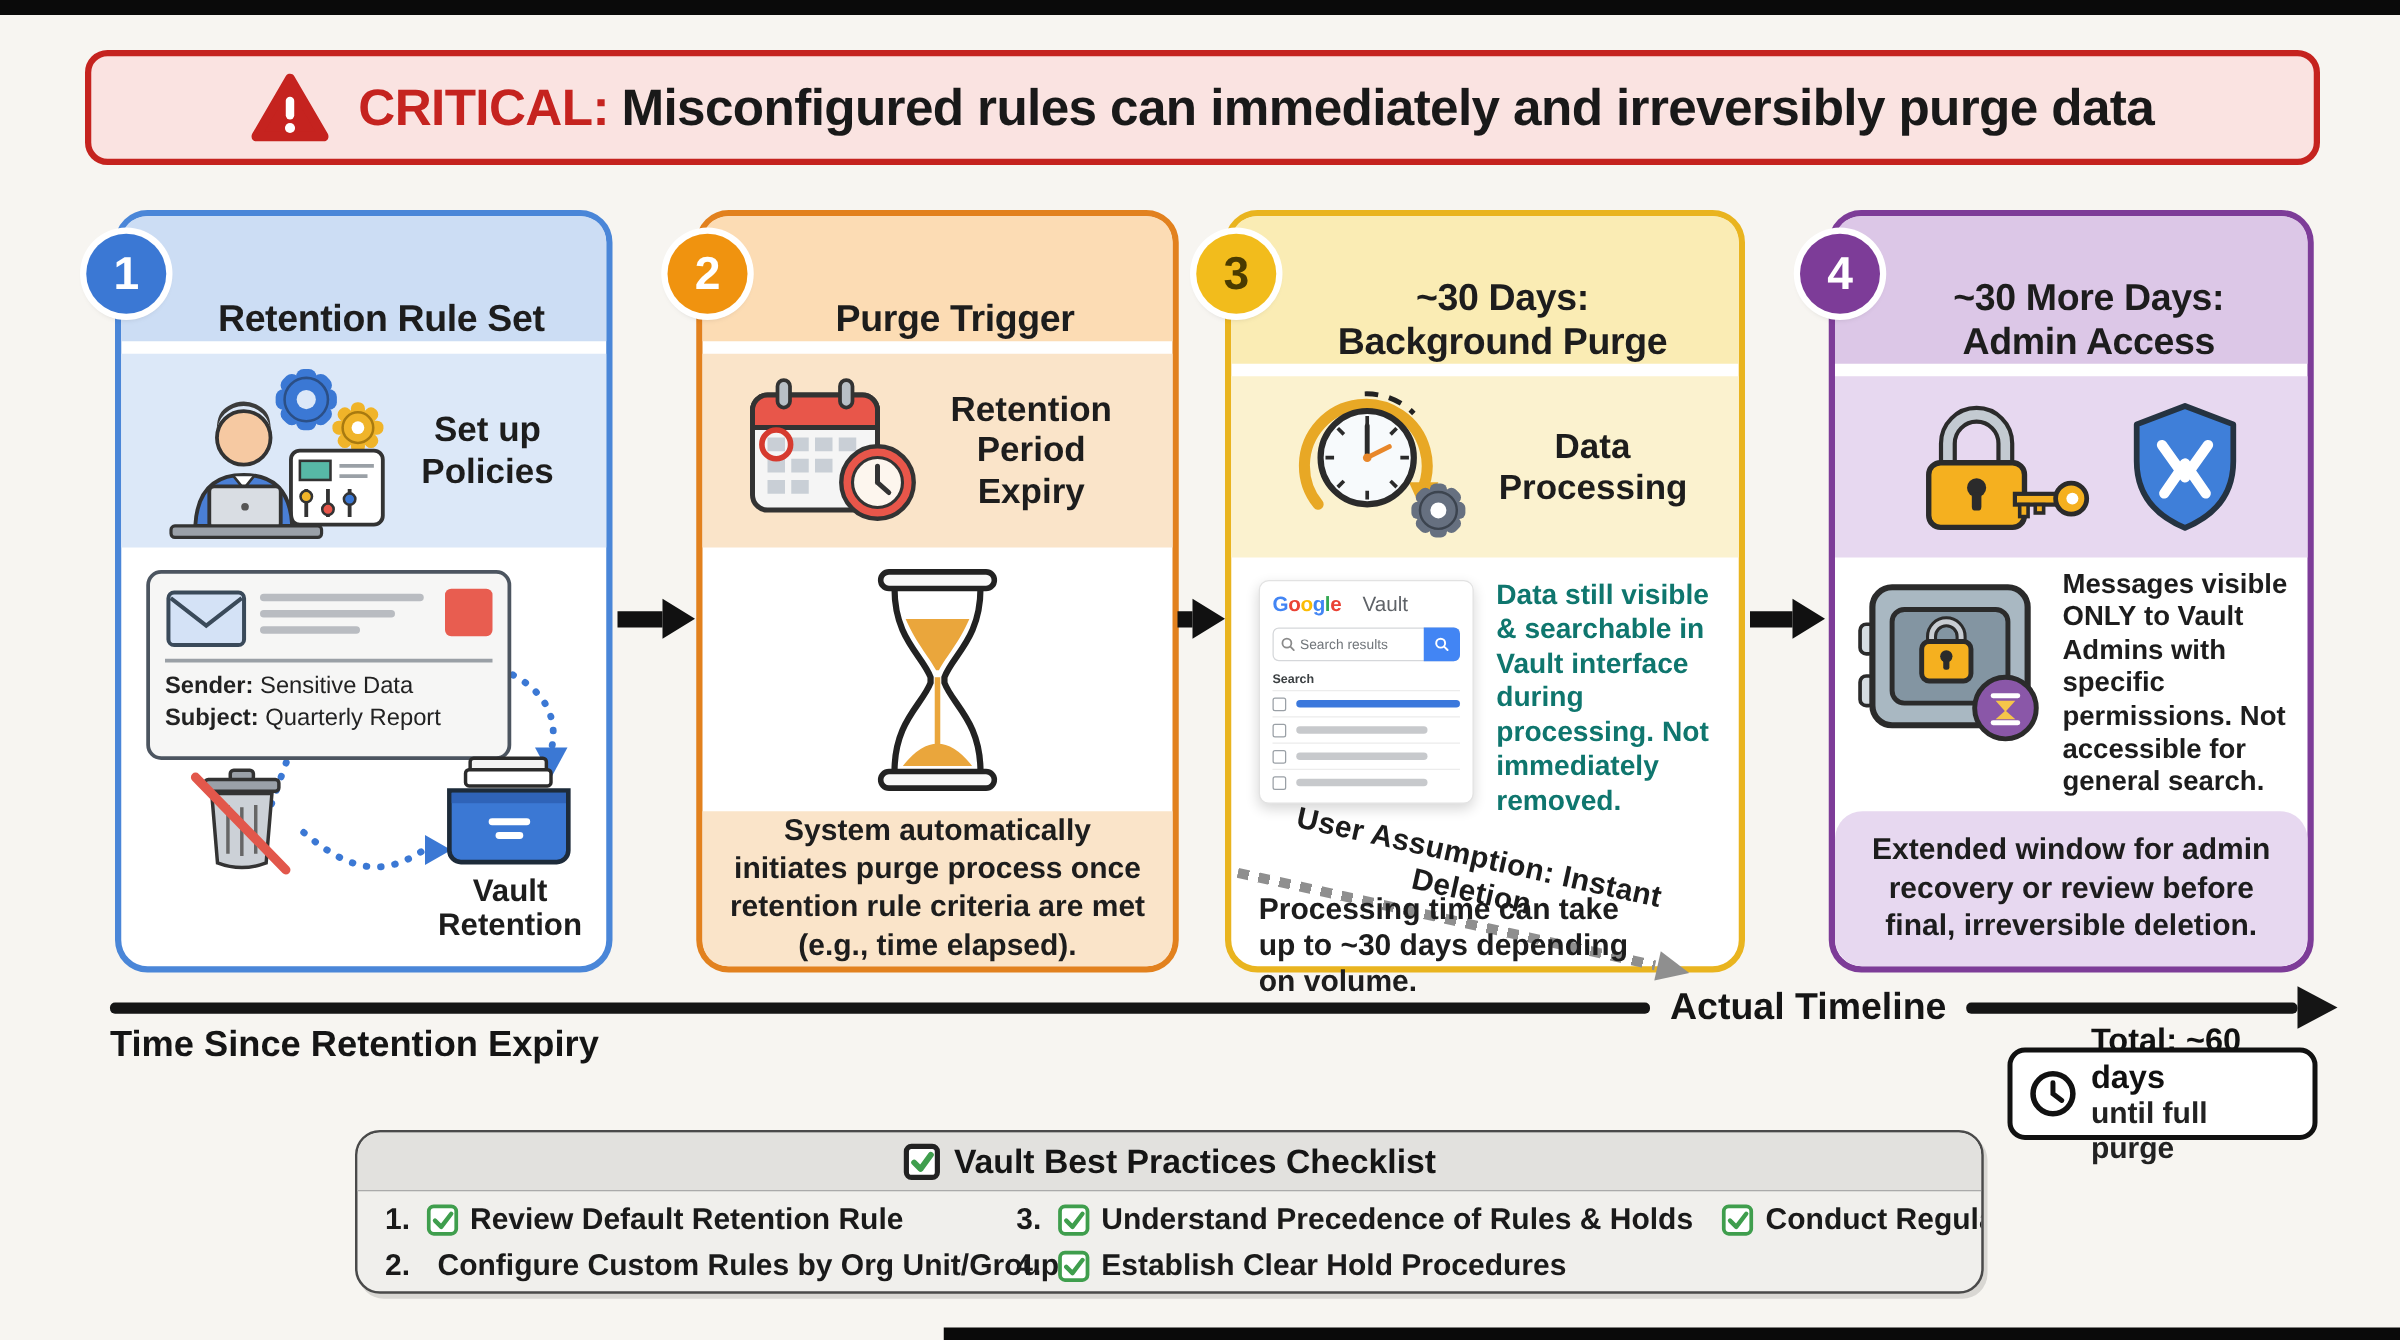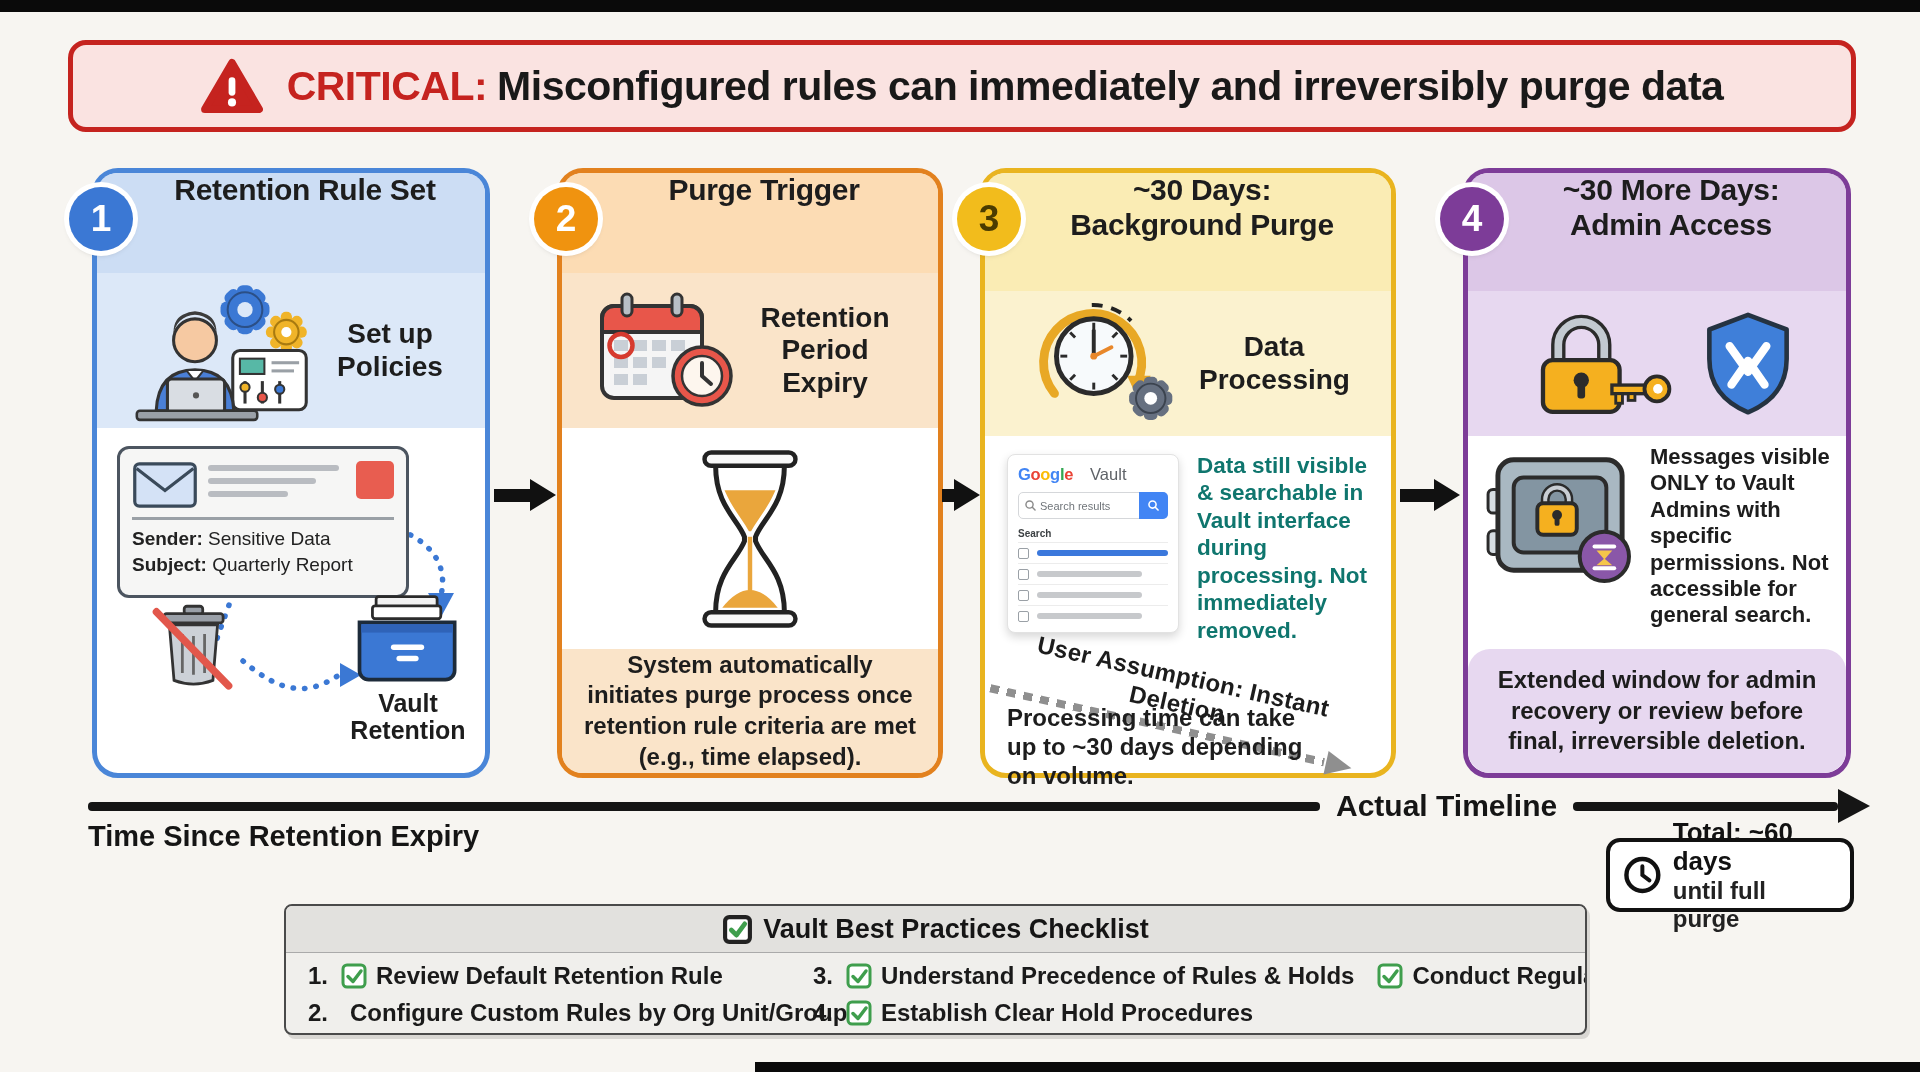--- a/index.html
+++ b/index.html
@@ -15,21 +15,21 @@
   .banner-text .crit { color:#c5231f; font-weight:800; margin-right:10px; }
 
   
   .card { position:absolute; top:168px; height:610px; background:#fff; border:5px solid var(--bc); border-radius:26px; display:flex; flex-direction:column; }
   .card1 { left:92px;  width:398px; --bc:#4a86d8; --head:#ccddf4; --sec:#dce8f8; --badge:#3b78d4; }
   .card2 { left:557px; width:386px; --bc:#e2811e; --head:#fcdcb4; --sec:#fae4c9; --badge:#f0930f; }
   .card3 { left:980px; width:416px; --bc:#e9b41f; --head:#faecb4; --sec:#fbf2cf; --badge:#f2bc1c; }
   .card4 { left:1463px;width:388px; --bc:#7d3c98; --head:#dcc7e7; --sec:#e7d8f0; --badge:#7d3c98; }
   .badge { position:absolute; left:-28px; top:14px; width:64px; height:64px; border-radius:50%; background:var(--badge); color:#fff; font-size:37px; font-weight:800; display:flex; align-items:center; justify-content:center; box-shadow:0 0 0 5px #fff, 0 3px 6px rgba(0,0,0,.25); z-index:5; }
   .card3 .badge { color:#4a3b00; }
-  .card-head { background:var(--head); border-radius:20px 20px 0 0; display:flex; flex-direction:column; align-items:center; justify-content:flex-start; padding-left:28px; }
+  .card-head { background:var(--head); border-radius:20px 20px 0 0; display:flex; flex-direction:column; align-items:center; justify-content:flex-end; padding-left:28px; margin-bottom:10px; }
   .card1 .card-head,.card2 .card-head { height:100px; }
   .card3 .card-head,.card4 .card-head { height:118px; }
   .card-title { font-size:30px; font-weight:800; color:#1d1d1d; line-height:1.15; text-align:center; letter-spacing:-0.3px; }
   .card-sec { background:var(--sec); display:flex; align-items:center; justify-content:center; gap:10px; padding:0 10px; }
   .card1 .card-sec,.card2 .card-sec { height:155px; }
   .card3 .card-sec,.card4 .card-sec { height:145px; }
   .sec-label { font-size:28px; font-weight:800; text-align:center; color:#1d1d1d; line-height:1.15; }
   .card-body { position:relative; flex:1; }
   .card-bottom { background:var(--sec); border-radius:0 0 20px 20px; display:flex; align-items:center; justify-content:center; padding:0 20px; text-align:center; font-size:24px; font-weight:600; line-height:1.28; color:#1d1d1d; }
   .card2 .card-bottom { height:124px; }
@@ -90,21 +90,21 @@
   .tl-head { width:0; height:0; border-top:17px solid transparent; border-bottom:17px solid transparent; border-left:32px solid #151515; }
   .tl-left-label { position:absolute; left:88px; top:820px; font-size:29px; font-weight:800; color:#151515; }
 
   
   .total-box { position:absolute; left:1606px; top:838px; width:248px; height:74px; background:#fff; border:4px solid #111; border-radius:14px; display:flex; align-items:center; gap:10px; padding:0 12px; }
   .total-lines { line-height:1.15; }
   .total-l1 { font-size:26px; font-weight:800; color:#111; }
   .total-l2 { font-size:24px; font-weight:600; color:#222; }
 
   
-  .checklist { position:absolute; left:284px; top:904px; width:1303px; height:131px; background:#f0efec; border:2.5px solid #4a4a4a; border-radius:8px; overflow:hidden; box-shadow:3px 4px 0 rgba(0,0,0,.12); }
+  .checklist { position:absolute; left:284px; top:904px; width:1303px; height:131px; background:#f0efec; border:2.5px solid #4a4a4a; border-radius:20px; overflow:hidden; box-shadow:3px 4px 0 rgba(0,0,0,.12); }
   .chk-head { height:47px; background:#e2e1de; border-bottom:1.5px solid #aaa; display:flex; align-items:center; justify-content:center; gap:10px; }
   .chk-title { font-size:27px; font-weight:800; color:#151515; }
   .chk-grid { display:grid; grid-template-columns:505px 1fr; padding:9px 14px 0 22px; row-gap:9px; }
   .chk-item { display:flex; align-items:center; gap:9px; font-size:24px; font-weight:600; color:#1a1a1a; white-space:nowrap; }
   .chk-item .extra { margin-left:14px; }
   .chk-num { min-width:24px; }
   svg { display:block; }
 </style>
 </head>
 <body>

